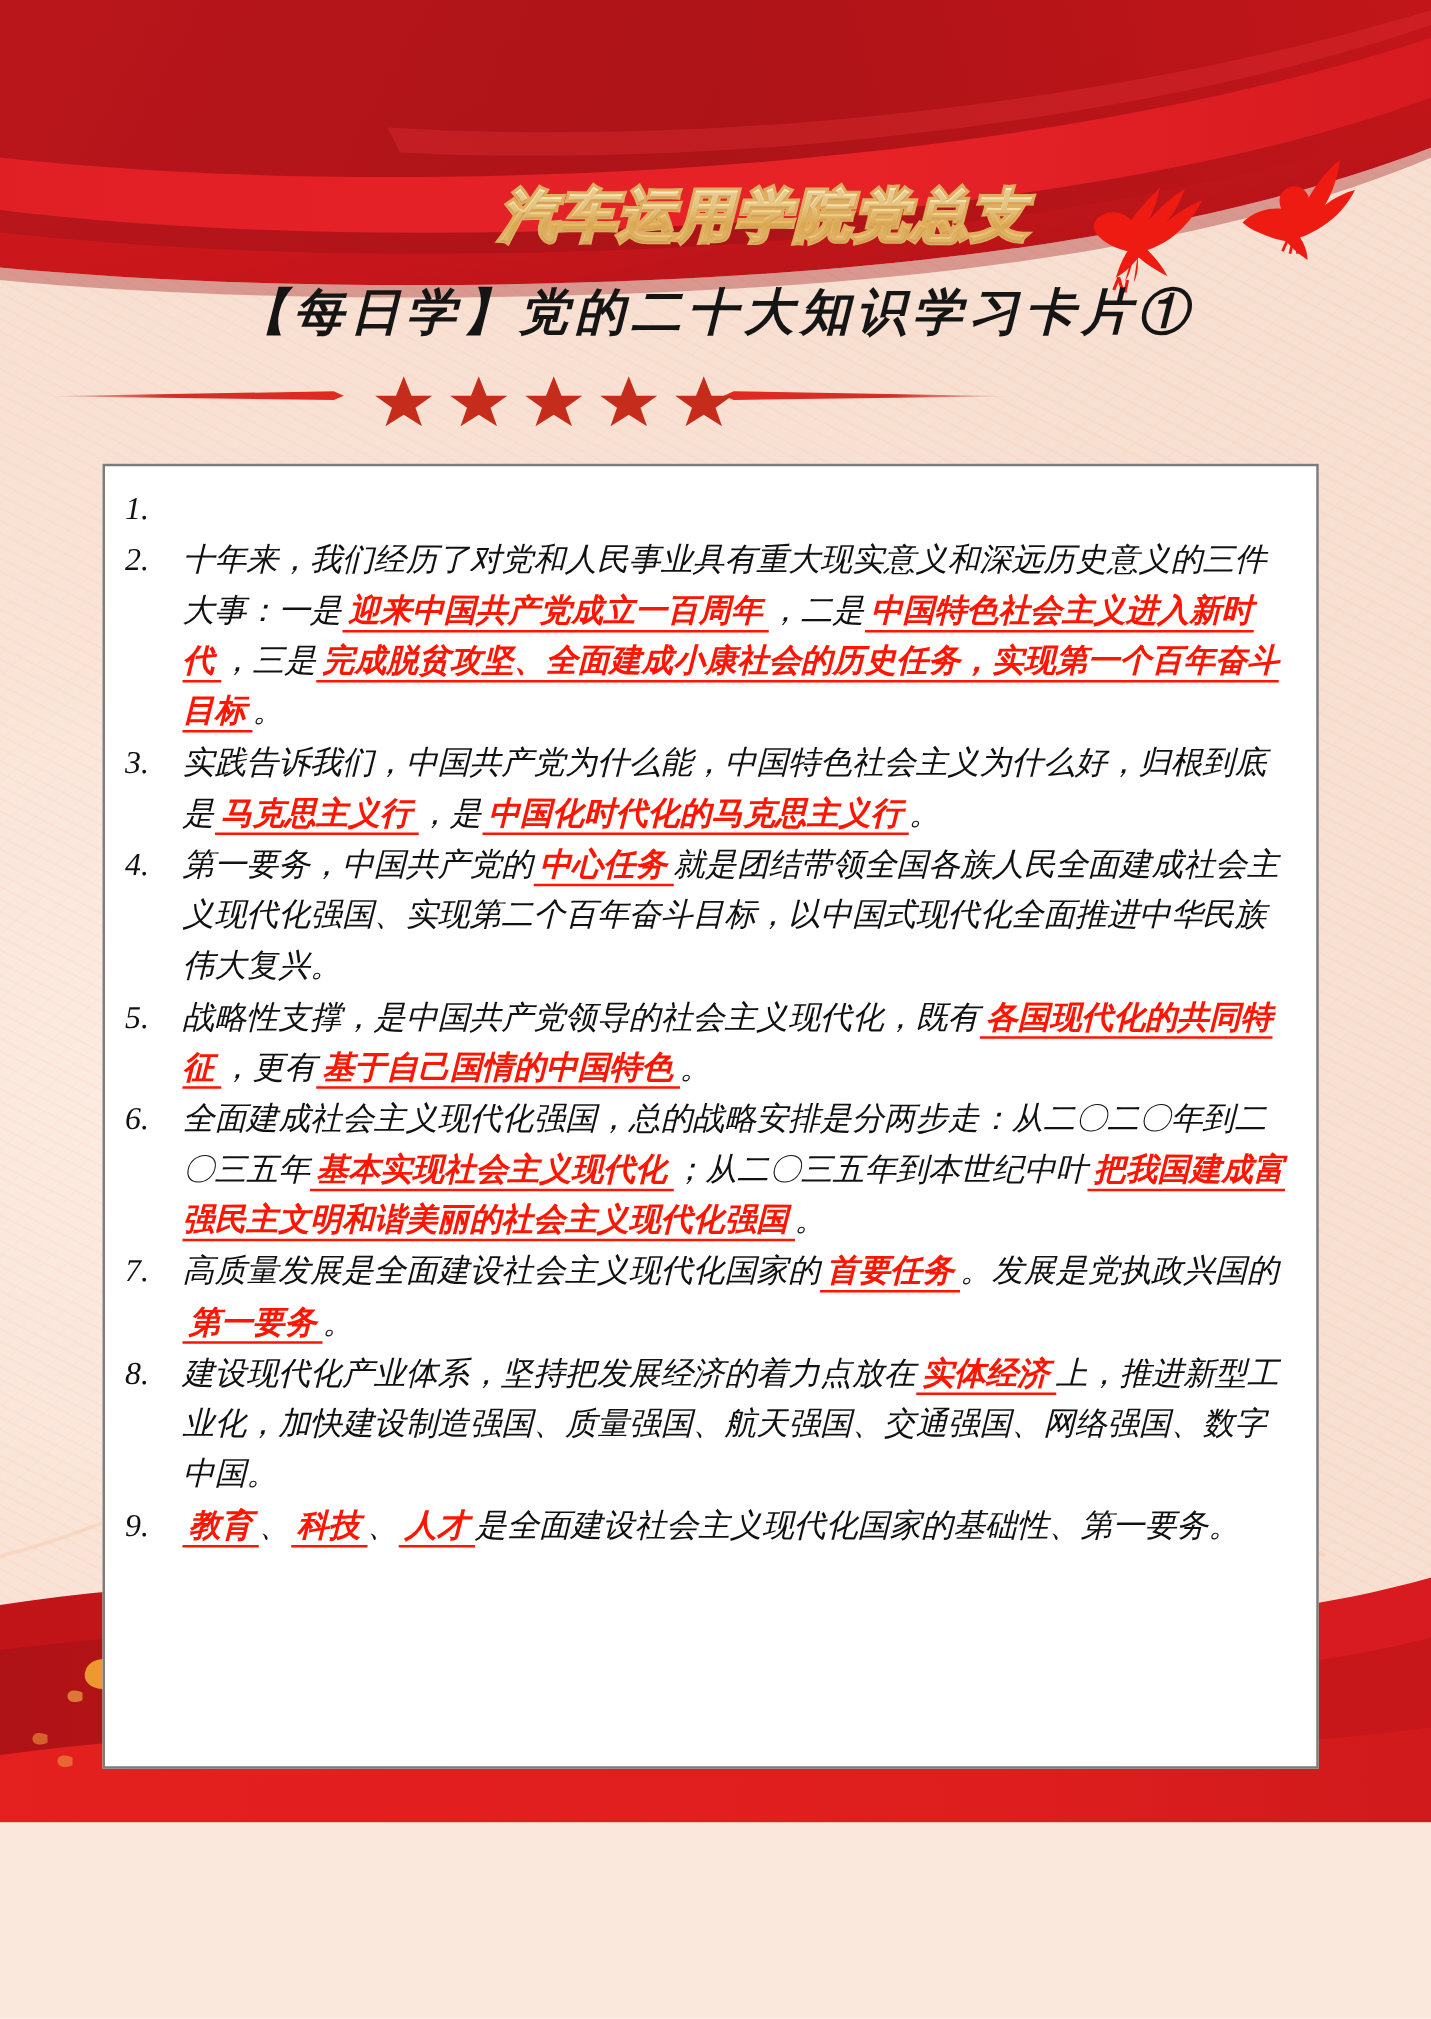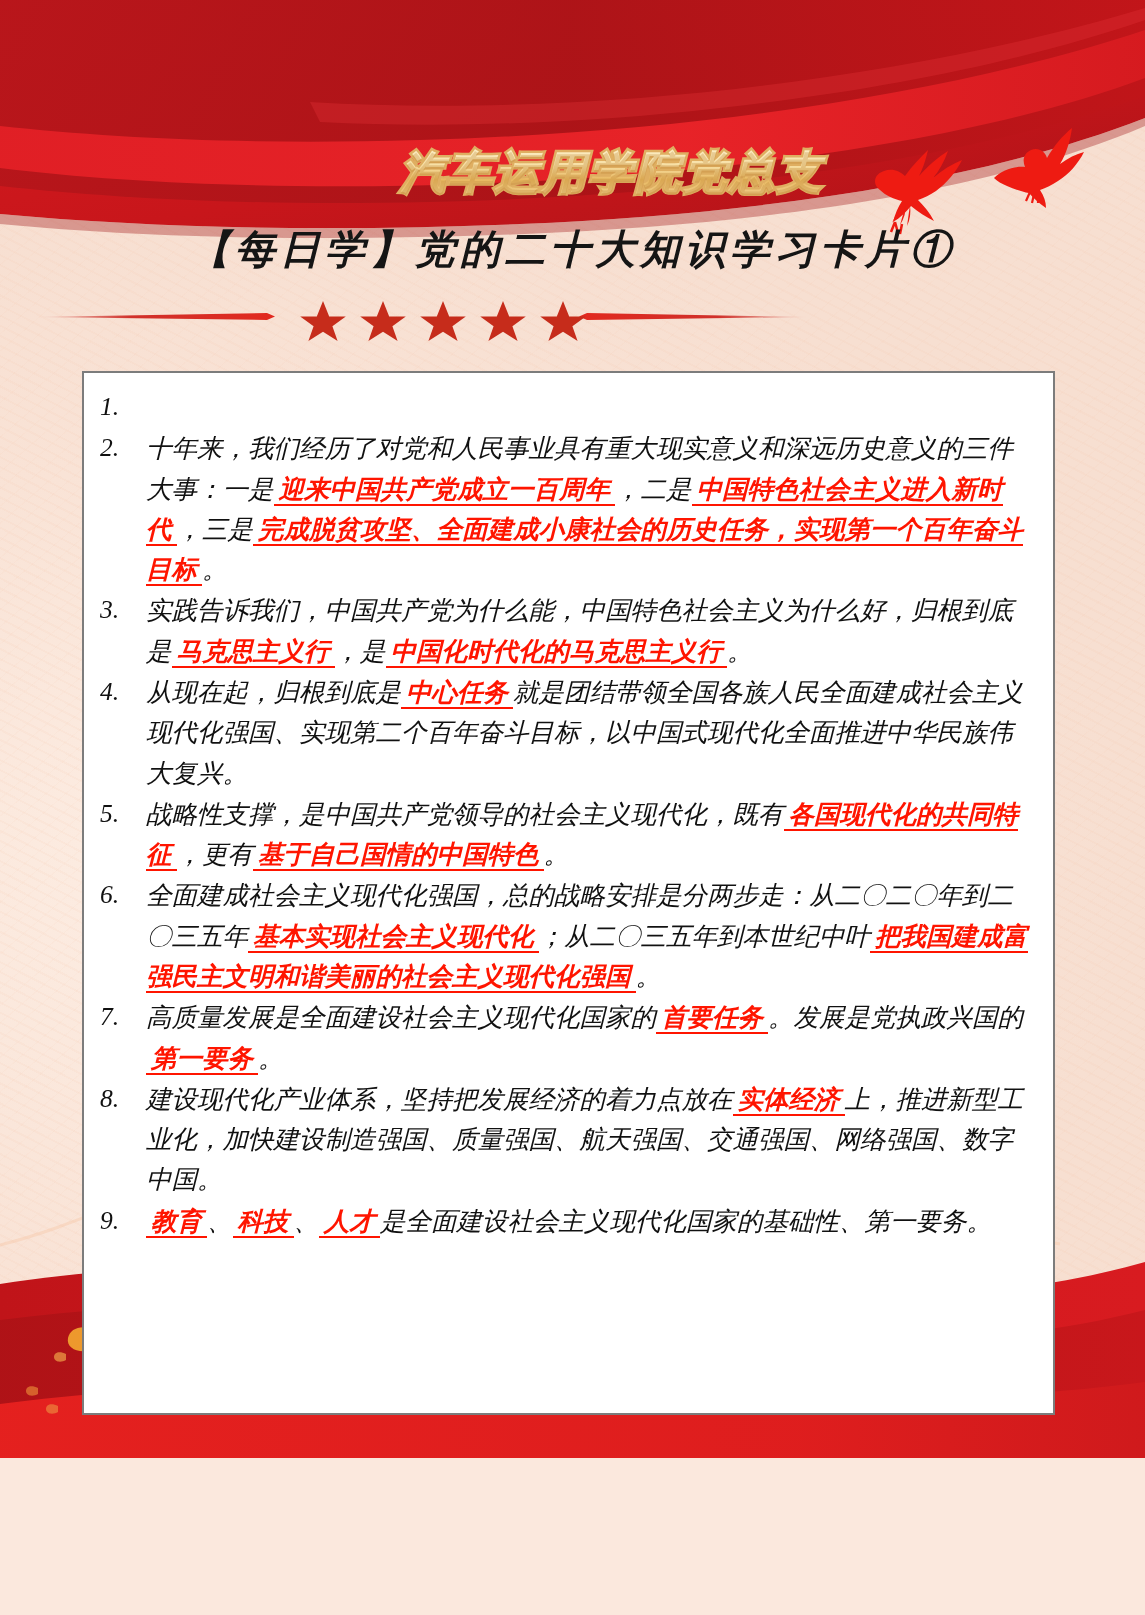--- a/index.html
+++ b/index.html
@@ -254,21 +254,21 @@
         <li>
           <span class="num">2.</span>
           <span class="qbody"><span>十年来，我们经历了对党和人民事业具有重大现实意义和深远历史意义的三件大事：一是</span><span class="ans">迎来中国共产党成立一百周年</span><span>，二是</span><span class="ans">中国特色社会主义进入新时代</span><span>，三是</span><span class="ans">完成脱贫攻坚、全面建成小康社会的历史任务，实现第一个百年奋斗目标</span><span>。</span></span>
         </li>
         <li>
           <span class="num">3.</span>
           <span class="qbody"><span>实践告诉我们，中国共产党为什么能，中国特色社会主义为什么好，归根到底是</span><span class="ans">马克思主义行</span><span>，是</span><span class="ans">中国化时代化的马克思主义行</span><span>。</span></span>
         </li>
         <li>
           <span class="num">4.</span>
-          <span class="qbody"><span>从现在起，归根到底是</span><span class="ans">中心任务</span><span>就是团结带领全国各族人民全面建成社会主义现代化强国、实现第二个百年奋斗目标，以中国式现代化全面推进中华民族伟大复兴。</span></span>
+          <span class="qbody"><span>第一要务，中国共产党的</span><span class="ans">中心任务</span><span>就是团结带领全国各族人民全面建成社会主义现代化强国、实现第二个百年奋斗目标，以中国式现代化全面推进中华民族伟大复兴。</span></span>
         </li>
         <li>
           <span class="num">5.</span>
           <span class="qbody"><span>战略性支撑，是中国共产党领导的社会主义现代化，既有</span><span class="ans">各国现代化的共同特征</span><span>，更有</span><span class="ans">基于自己国情的中国特色</span><span>。</span></span>
         </li>
         <li>
           <span class="num">6.</span>
           <span class="qbody"><span>全面建成社会主义现代化强国，总的战略安排是分两步走：从二〇二〇年到二〇三五年</span><span class="ans">基本实现社会主义现代化</span><span>；从二〇三五年到本世纪中叶</span><span class="ans">把我国建成富强民主文明和谐美丽的社会主义现代化强国</span><span>。</span></span>
         </li>
         <li>

